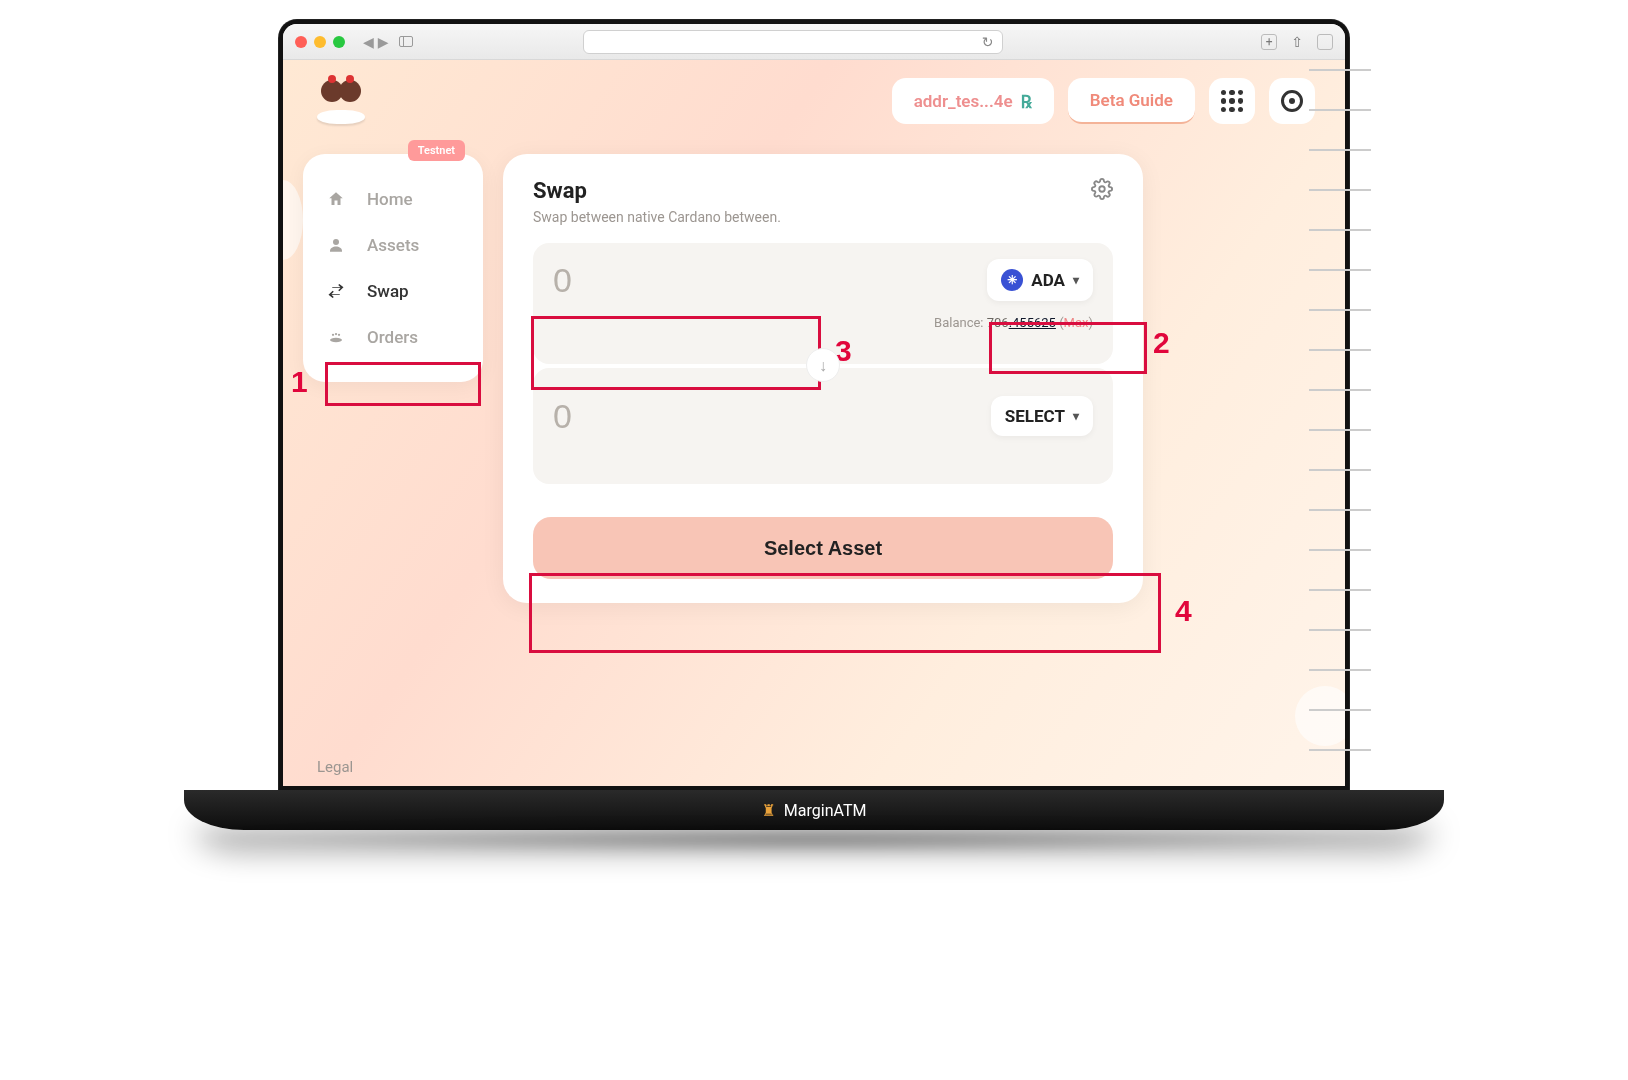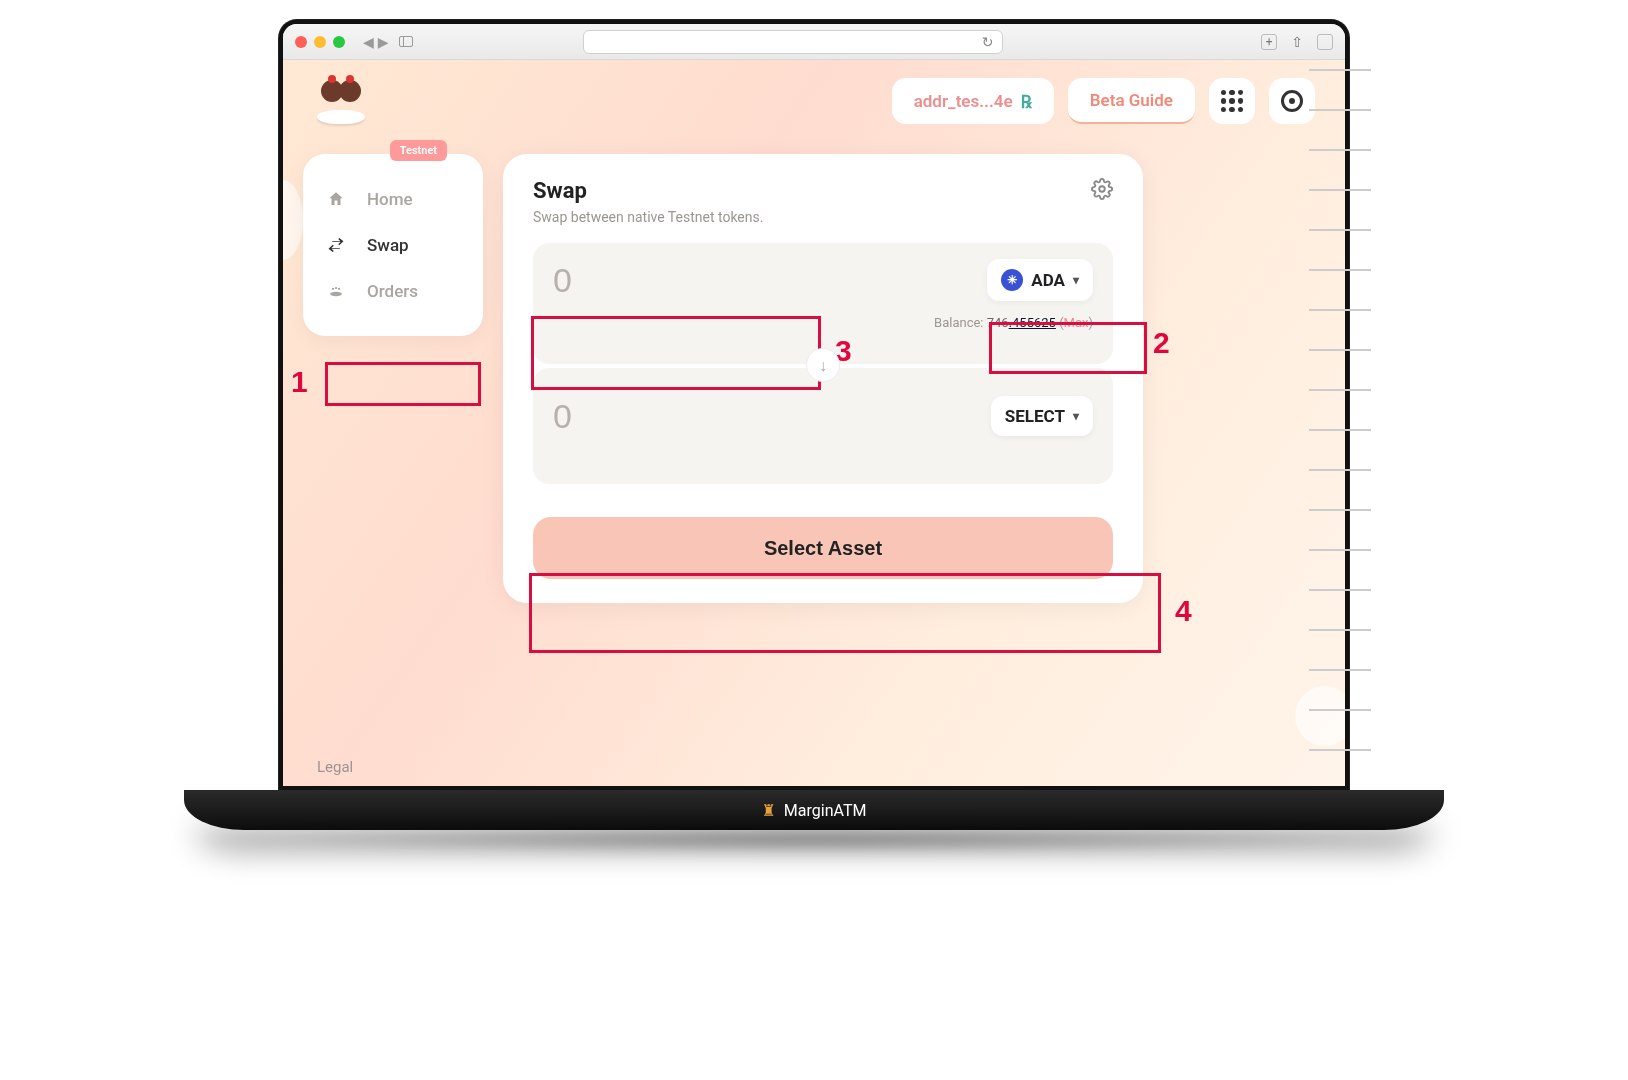--- a/index.html
+++ b/index.html
@@ -125,21 +125,21 @@
   .main { display:flex; padding:30px 30px 0 20px; gap:20px; align-items:flex-start; position:relative;}
   .sidebar {
     width: 180px;
     background: #fff;
     border-radius: 22px;
     padding: 22px 0;
     position: relative;
     box-shadow: 0 4px 20px rgba(0,0,0,.05);
   }
   .testnet {
-    position:absolute; top:-14px; right:36px;
+    position:absolute; top:-14px; right:18px;
     background:#ff9a9a; color:#fff; font-size:11px;
     padding:4px 10px; border-radius:6px; font-weight:600;
   }
   .nav-item {
     display:flex; align-items:center; gap:22px;
     padding:13px 24px; color:#a9a6a2; font-size:17px; font-weight:500;
     cursor:pointer;
   }
   .nav-item.active { color:#333; background:#fff; }
   .ni-ico{width:18px;height:18px;display:flex;align-items:center;justify-content:center;color:inherit;}
@@ -275,20 +275,29 @@
         <div class="sidebar">
           <div class="testnet">Testnet</div>
           <div class="nav-item">
             <span class="ni-ico">
               <svg width="18" height="18" viewBox="0 0 24 24" fill="currentColor">
                   <path d="M12 3l9 8h-3v9h-4v-6H10v6H6v-9H3z"></path>
                 </svg>
             </span>
             <span>Home</span>
           </div>
+          <div class="nav-item">
+            <span class="ni-ico">
+              <svg width="18" height="18" viewBox="0 0 24 24" fill="currentColor">
+                  <circle cx="12" cy="8" r="4"></circle>
+                  <path d="M4 20c0-4 4-6 8-6s8 2 8 6v1H4z"></path>
+                </svg>
+            </span>
+            <span>Assets</span>
+          </div>
           <div class="nav-item active" style="position:relative;">
             <span class="ni-ico" style="color:#333">
               <svg width="18" height="18" viewBox="0 0 24 24" fill="currentColor">
                   <path d="M7 7h11l-3-3 1.4-1.4L22 7l-5.6 5.4L15 11l3-3H7zM17 17H6l3 3-1.4 1.4L2 17l5.6-5.4L9 13l-3 3h11z"></path>
                 </svg>
             </span>
             <span>Swap</span>
           </div>
           <div class="nav-item">
             <span class="ni-ico">
@@ -300,41 +309,41 @@
                 </svg>
             </span>
             <span>Orders</span>
           </div>
         </div>
 
         <div class="card">
           <div class="card-head">
             <div>
               <div class="card-title">Swap</div>
-              <div class="card-sub">Swap between native Testnet tokens.</div>
+              <div class="card-sub">Swap between native Cardano between.</div>
             </div>
             <div class="gear-sm">
               <svg width="22" height="22" viewBox="0 0 24 24" fill="none" stroke="currentColor" stroke-width="2">
                   <circle cx="12" cy="12" r="3"></circle>
                   <path d="M19.4 15a1.7 1.7 0 00.34 1.87l.06.06a2 2 0 11-2.83 2.83l-.06-.06a1.7 1.7 0 00-1.87-.34 1.7 1.7 0 00-1 1.56V21a2 2 0 11-4 0v-.09a1.7 1.7 0 00-1-1.56 1.7 1.7 0 00-1.87.34l-.06.06a2 2 0 11-2.83-2.83l.06-.06a1.7 1.7 0 00.34-1.87 1.7 1.7 0 00-1.56-1H3a2 2 0 110-4h.09a1.7 1.7 0 001.56-1 1.7 1.7 0 00-.34-1.87l-.06-.06a2 2 0 112.83-2.83l.06.06a1.7 1.7 0 001.87.34H9a1.7 1.7 0 001-1.56V3a2 2 0 114 0v.09a1.7 1.7 0 001 1.56 1.7 1.7 0 001.87-.34l.06-.06a2 2 0 112.83 2.83l-.06.06a1.7 1.7 0 00-.34 1.87V9a1.7 1.7 0 001.56 1H21a2 2 0 110 4h-.09a1.7 1.7 0 00-1.56 1z"></path>
                 </svg>
             </div>
           </div>
 
           <div class="swapbox first">
             <div class="row">
               <input class="amount" value="0" style="">
               <div class="token-btn">
                 <span class="ada-badge">✳</span>
                 <span>ADA</span>
                 <span class="chev">▾</span>
               </div>
             </div>
             <div class="balance">
-              <span>Balance: </span><span class="int">746</span><span class="frac">.455625</span> (<span class="max">Max</span>)
+              <span>Balance: </span><span class="int">706</span><span class="frac">.455625</span> (<span class="max">Max</span>)
             </div>
             <div class="swap-arrow">↓</div>
           </div>
 
           <div class="swapbox second">
             <div class="row">
               <input class="amount" value="0" style="">
               <div class="token-btn">
                 <span>SELECT</span>
                 <span class="chev">▾</span>

